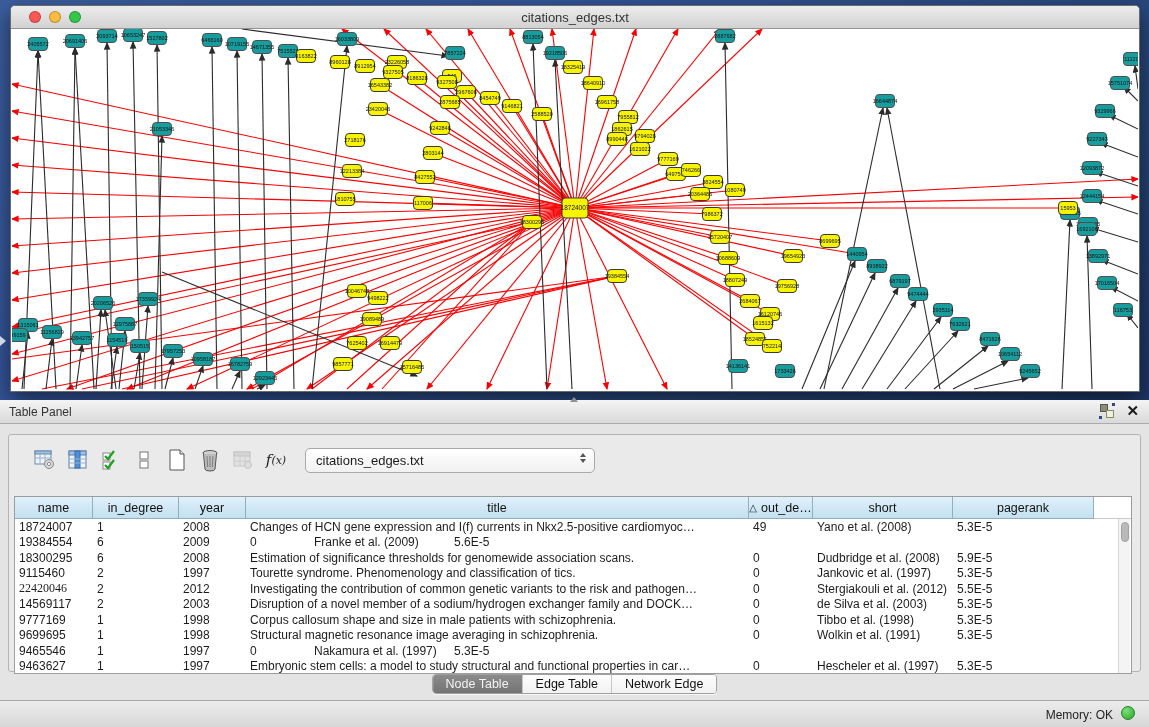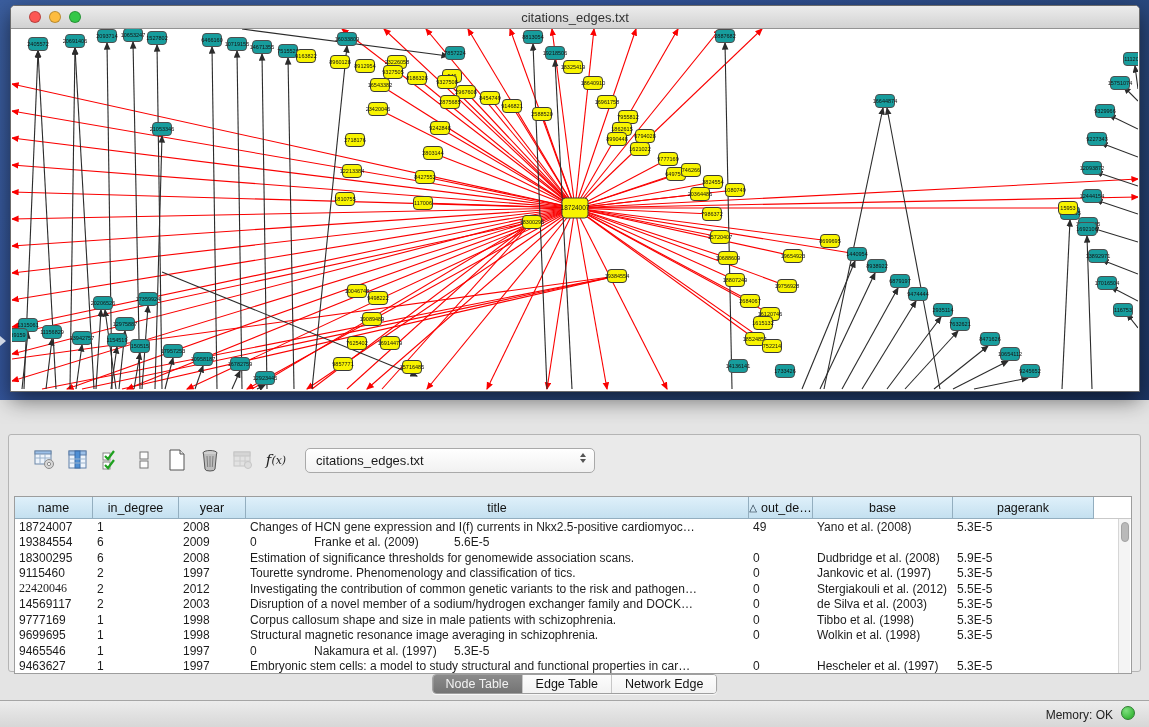--- a/index.html
+++ b/index.html
@@ -674,20 +674,33 @@
             <g>
               <rect x="1065.5" y="193.5" width="19" height="13" rx="3.5" fill="#179d9d" stroke="#4f4f4f" stroke-width="1"></rect>
               <text x="1075" y="202" font-size="5.5" text-anchor="middle" fill="#141414">1692106</text>
             </g>
           </svg>
       </div>
     </div>
     <div class="edge-grabber"></div>
   </div>
 
+  <div class="tp-header">
+    <div class="tp-grip"></div>
+    <div class="tp-title">Table Panel</div>
+    <div class="tp-icons">
+      <div class="float-ic">
+        <div class="sq1"></div>
+          <div class="sq2"></div>
+        <div class="dot" style="left:-1px;bottom:-1px;"></div>
+          <div class="dot" style="right:-1px;top:-1px;"></div>
+      </div>
+      <div class="close-x">✕</div>
+    </div>
+  </div>
 
   <div class="panel-body">
     <div class="inner-panel">
 
       <div class="toolbar">
         <div class="tb-btn">
           <svg width="22" height="22">
               <rect x="1" y="2" width="16" height="13" fill="#eef4fb" stroke="#6d87a8"></rect>
               <rect x="1" y="2" width="16" height="3" fill="#9cc0e8" stroke="#6d87a8"></rect>
               <line x1="6" y1="5" x2="6" y2="15" stroke="#9ab2cc"></line>
@@ -767,21 +780,21 @@
               <span>year</span>
             </div>
             <div class="th" style="width: 503px;">
               <span>title</span>
             </div>
             <div class="th" style="width: 64px;">
               <span class="sort">△</span>
               <span>out_de…</span>
             </div>
             <div class="th" style="width: 140px;">
-              <span>base</span>
+              <span>short</span>
             </div>
             <div class="th" style="width: 141px;">
               <span>pagerank</span>
             </div>
             <div class="th-filler"></div>
           </div>
         <div class="tbody" id="tbody">
             <div class="tr">
               <div class="td" style="width: 78px;">18724007</div>
               <div class="td" style="width: 86px;">1</div>
@@ -843,21 +856,21 @@
               <div class="td" style="width: 64px;">0</div>
               <div class="td" style="width: 140px;">Tibbo et al. (1998)</div>
               <div class="td" style="width: 141px;">5.3E-5</div>
             </div>
             <div class="tr">
               <div class="td" style="width: 78px;">9699695</div>
               <div class="td" style="width: 86px;">1</div>
               <div class="td" style="width: 67px;">1998</div>
               <div class="td" style="width: 503px;">Structural magnetic resonance image averaging in schizophrenia.</div>
               <div class="td" style="width: 64px;">0</div>
-              <div class="td" style="width: 140px;">Wolkin et al. (1998)</div>
+              <div class="td" style="width: 140px;">Wolkin et al. (1991)</div>
               <div class="td" style="width: 141px;">5.3E-5</div>
             </div>
             <div class="tr">
               <div class="td" style="width: 78px;">9465546</div>
               <div class="td" style="width: 86px;">1</div>
               <div class="td" style="width: 67px;">1997</div>
               <div class="td" style="width: 64px;">0</div>
               <div class="td" style="width: 140px;">Nakamura et al. (1997)</div>
               <div class="td" style="width: 141px;">5.3E-5</div>
             </div>

